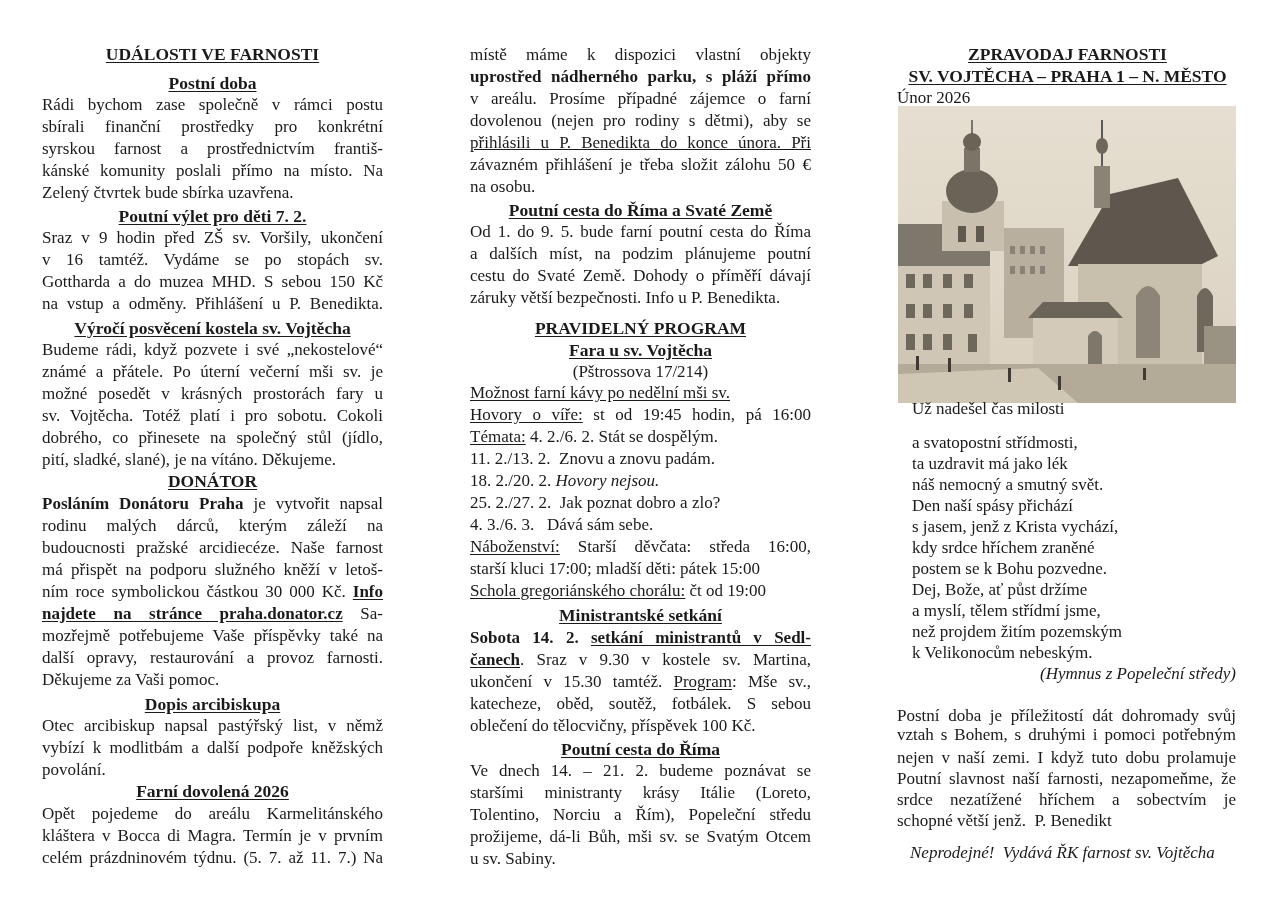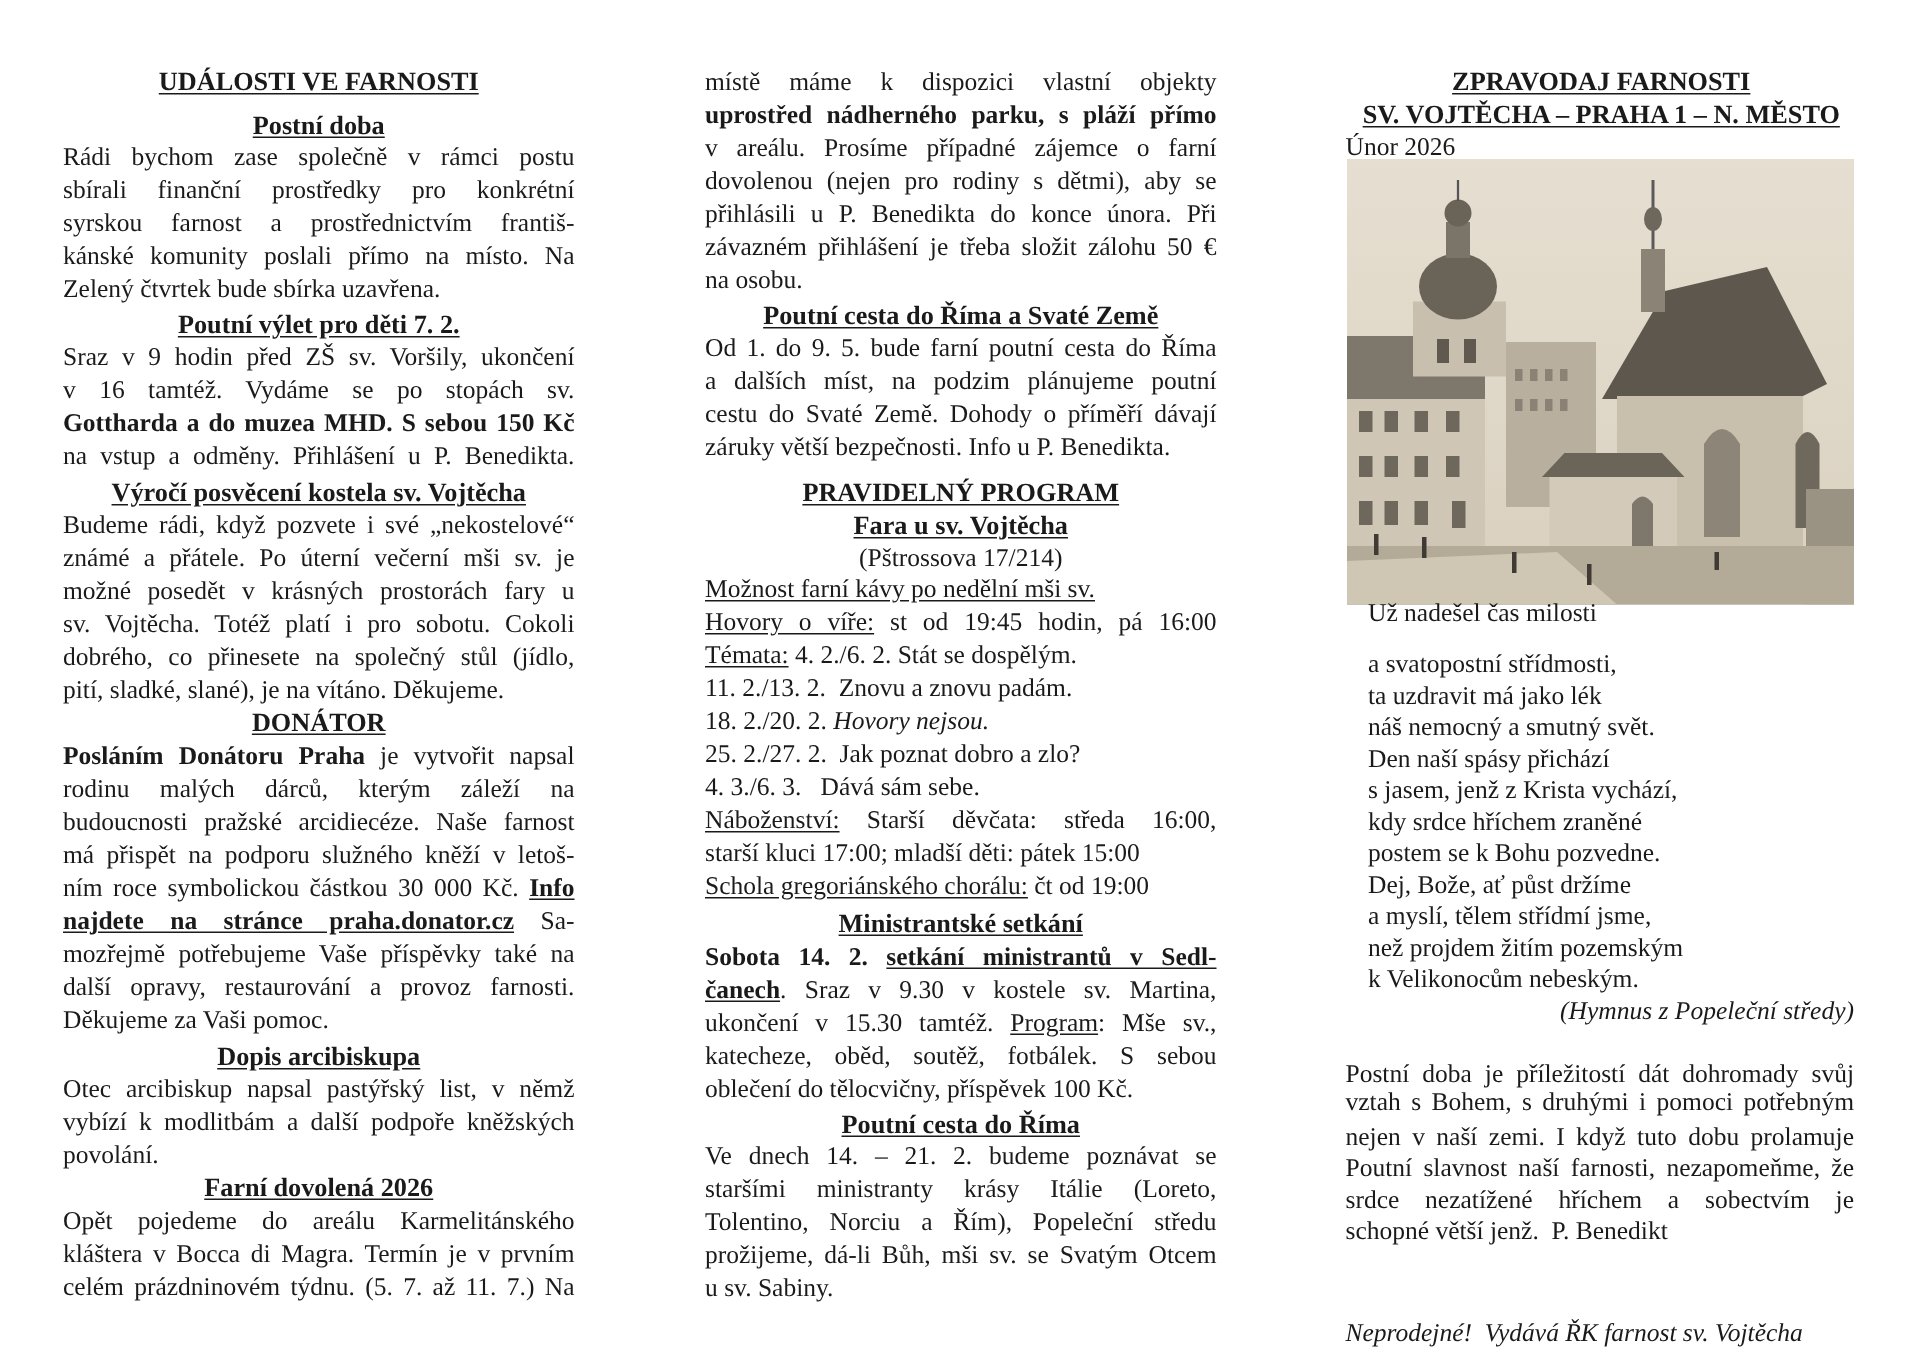--- a/index.html
+++ b/index.html
@@ -25,21 +25,21 @@
   <div class="ln h" style="top:73px;left:0;width:341px;">Postní doba</div>
   <div class="ln j" style="top:94px;width:341px;">Rádi bychom zase společně v rámci postu</div>
   <div class="ln j" style="top:116px;width:341px;">sbírali finanční prostředky pro konkrétní</div>
   <div class="ln j" style="top:138px;width:341px;">syrskou farnost a prostřednictvím františ-</div>
   <div class="ln j" style="top:160px;width:341px;">kánské komunity poslali přímo na místo. Na</div>
   <div class="ln" style="top:182px;">Zelený čtvrtek bude sbírka uzavřena.</div>
 
   <div class="ln h" style="top:206px;left:0;width:341px;">Poutní výlet pro děti 7. 2.</div>
   <div class="ln j" style="top:227px;width:341px;">Sraz v 9 hodin před ZŠ sv. Voršily, ukončení</div>
   <div class="ln j" style="top:249px;width:341px;">v 16 tamtéž. Vydáme se po stopách sv.</div>
-  <div class="ln j" style="top:271px;width:341px;font-weight:bold;">Gottharda a do muzea MHD. S sebou 150 Kč</div>
+  <div class="ln j" style="top:271px;width:341px;">Gottharda a do muzea MHD. S sebou 150 Kč</div>
   <div class="ln j" style="top:293px;width:341px;">na vstup a odměny. Přihlášení u P. Benedikta.</div>
 
   <div class="ln h" style="top:318px;left:0;width:341px;">Výročí posvěcení kostela sv. Vojtěcha</div>
   <div class="ln j" style="top:339px;width:341px;">Budeme rádi, když pozvete i své „nekostelové“</div>
   <div class="ln j" style="top:361px;width:341px;">známé a přátele. Po úterní večerní mši sv. je</div>
   <div class="ln j" style="top:383px;width:341px;">možné posedět v krásných prostorách fary u</div>
   <div class="ln j" style="top:405px;width:341px;">sv. Vojtěcha. Totéž platí i pro sobotu. Cokoli</div>
   <div class="ln j" style="top:427px;width:341px;">dobrého, co přinesete na společný stůl (jídlo,</div>
   <div class="ln" style="top:449px;">pití, sladké, slané), je na vítáno. Děkujeme.</div>
 
@@ -63,21 +63,21 @@
   <div class="ln j" style="top:803px;width:341px;">Opět pojedeme do areálu Karmelitánského</div>
   <div class="ln j" style="top:825px;width:341px;">kláštera v Bocca di Magra. Termín je v prvním</div>
   <div class="ln j" style="top:847px;width:341px;">celém prázdninovém týdnu. (5. 7. až 11. 7.) Na</div>
 </div>
 
 <div class="col" style="left:470px;width:341px;">
   <div class="ln j" style="top:44px;width:341px;">místě máme k dispozici vlastní objekty</div>
   <div class="ln j" style="top:66px;width:341px;font-weight:bold;">uprostřed nádherného parku, s pláží přímo</div>
   <div class="ln j" style="top:88px;width:341px;">v areálu. Prosíme případné zájemce o farní</div>
   <div class="ln j" style="top:110px;width:341px;">dovolenou (nejen pro rodiny s dětmi), aby se</div>
-  <div class="ln j" style="top:132px;width:341px;">přihlásili u P. Benedikta do konce února. Při</div>
+  <div class="ln j" style="top:132px;width:341px;text-decoration:underline;">přihlásili u P. Benedikta do konce února. Při</div>
   <div class="ln j" style="top:154px;width:341px;">závazném přihlášení je třeba složit zálohu 50 €</div>
   <div class="ln" style="top:176px;">na osobu.</div>
 
   <div class="ln h" style="top:200px;left:0;width:341px;">Poutní cesta do Říma a Svaté Země</div>
   <div class="ln j" style="top:221px;width:341px;">Od 1. do 9. 5. bude farní poutní cesta do Říma</div>
   <div class="ln j" style="top:243px;width:341px;">a dalších míst, na podzim plánujeme poutní</div>
   <div class="ln j" style="top:265px;width:341px;">cestu do Svaté Země. Dohody o příměří dávají</div>
   <div class="ln" style="top:287px;">záruky větší bezpečnosti. Info u P. Benedikta.</div>
 
   <div class="ln h" style="top:318px;left:0;width:341px;">PRAVIDELNÝ PROGRAM</div>
@@ -208,14 +208,14 @@
 
   <div>
     <div class="ln j" style="top:705px;left:0;width:339px;">Postní doba je příležitostí dát dohromady svůj</div>
     <div class="ln j" style="top:724px;left:0;width:339px;">vztah s Bohem, s druhými i pomoci potřebným</div>
     <div class="ln j" style="top:747px;left:0;width:339px;">nejen v naší zemi. I když tuto dobu prolamuje</div>
     <div class="ln j" style="top:768px;left:0;width:339px;">Poutní slavnost naší farnosti, nezapomeňme, že</div>
     <div class="ln j" style="top:789px;left:0;width:339px;">srdce nezatížené hříchem a sobectvím je</div>
     <div class="ln" style="top:810px;left:0;white-space:pre;">schopné větší jenž.  P. Benedikt</div>
   </div>
 
-  <div class="ln i" style="top:842px;left:0;white-space:pre;margin-top:36px;">Neprodejné!  Vydává ŘK farnost sv. Vojtěcha</div>
+  <div class="ln i" style="top:842px;left:13px;white-space:pre;">Neprodejné!  Vydává ŘK farnost sv. Vojtěcha</div>
 </div>
 
 </body></html>

